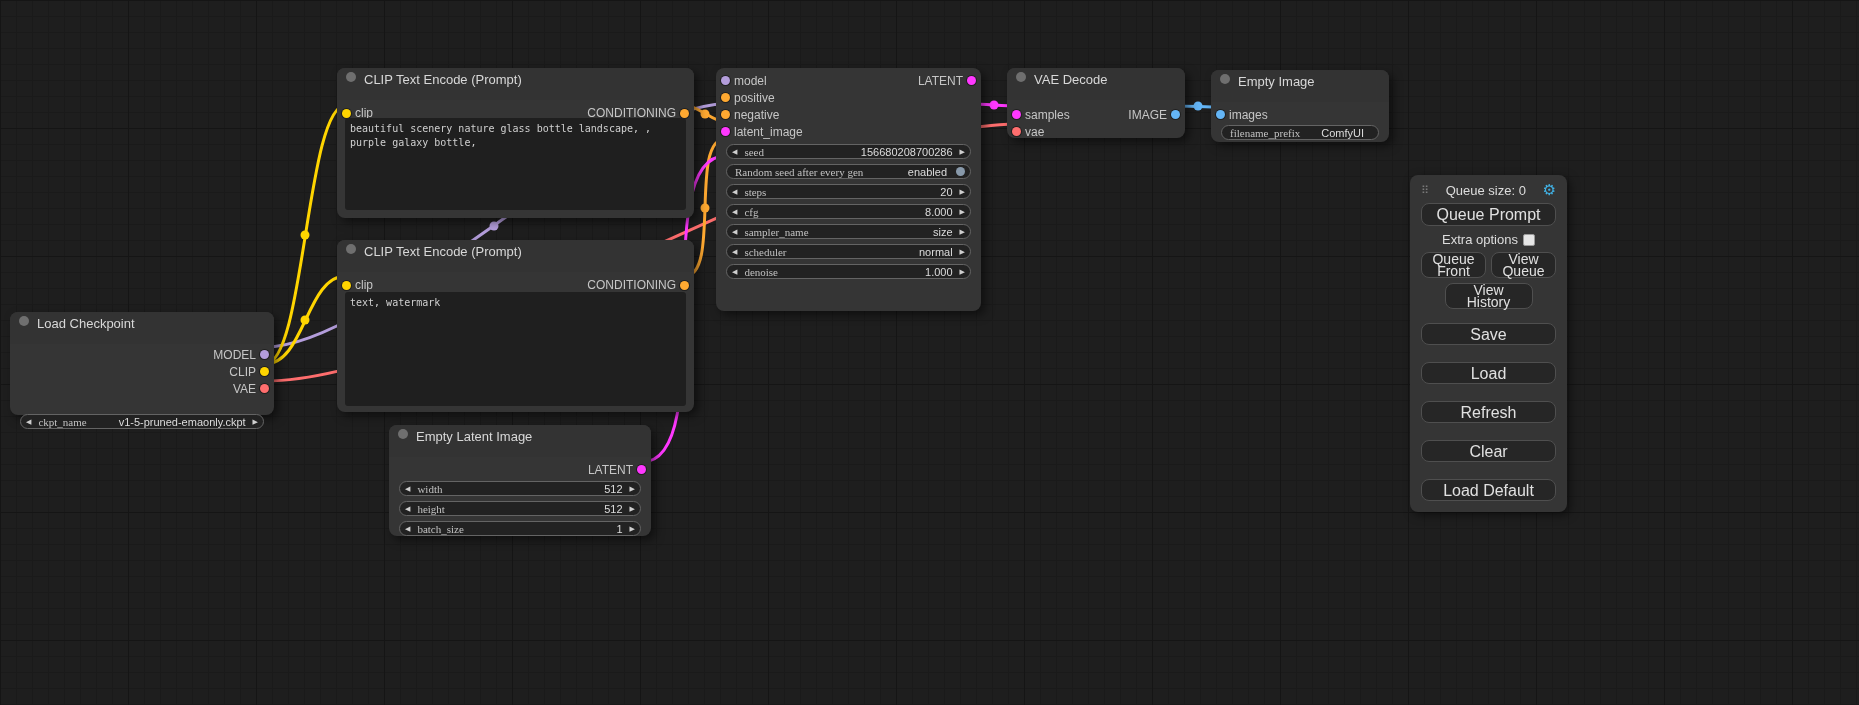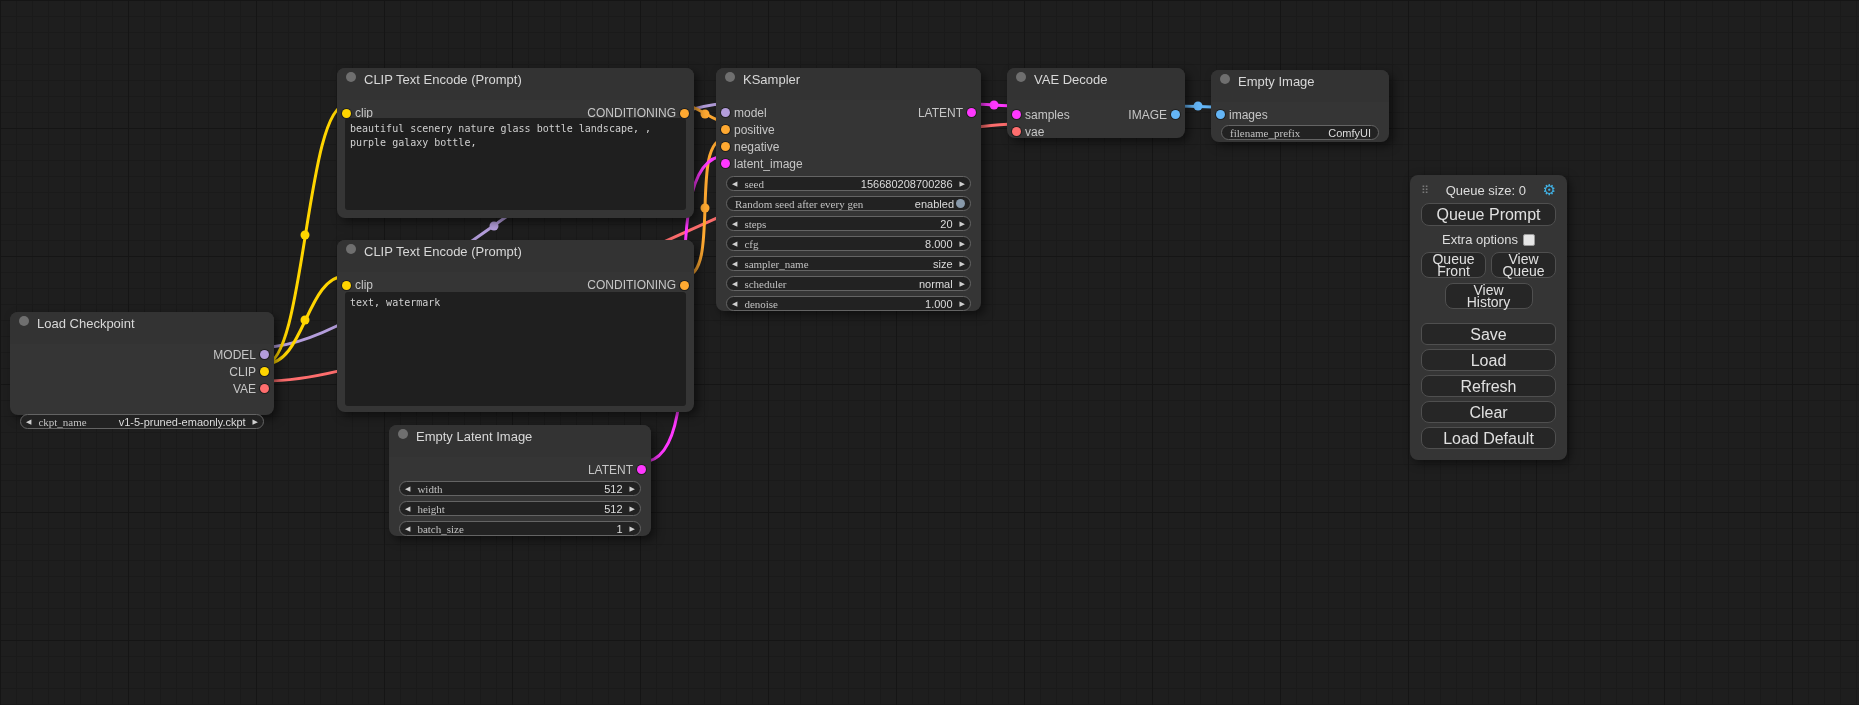--- a/index.html
+++ b/index.html
@@ -49,21 +49,21 @@
 
   .widget {
     display:flex; align-items:center; height:15px; background:#222222;
     border:1px solid #646464; border-radius:8px; margin:5px 10px 0;
     padding:0 5px; font-size:11px; color:#dcdcdc; cursor:pointer; box-sizing:border-box;
   }
   .widget .arrow { font-size:7px; color:#cfcfcf; line-height:1; }
   .widget .wlabel { margin-left:7px; color:#c2c2c2; white-space:nowrap;font-family:Liberation Serif, serif; }
   .widget .wvalue { margin-left:auto; margin-right:7px; white-space:nowrap; }
   .widget.no-arrows .wlabel { margin-left:3px; }
-  .widget.no-arrows .wvalue { margin-right:2px; }
+  .widget.no-arrows .wvalue { margin-right:9px; }
   .toggle-dot { width:9px; height:9px; border-radius:50%; background:var(--c-toggle_on); flex:none; }
 
   .prompt-text {
     position:absolute; left:8px; right:8px; background:#1f1f1f; border:0;
     border-radius:3px; color:#d0d0d0; padding:4px 5px; resize:none;
     font:10px "DejaVu Sans Mono", monospace; line-height:1.4; box-sizing:border-box;
     width:calc(100% - 16px); overflow:hidden;
   }
 
   .menu {
@@ -71,24 +71,24 @@
     background:#353535; border-radius:8px; box-shadow:3px 3px 10px rgba(0,0,0,.5);
     padding:5px 11px 11px; box-sizing:border-box;
   }
   .menu-header { display:flex; align-items:center; height:20px; margin-bottom:3px; }
   .drag-handle { color:#7a7a7a; font-size:11px; cursor:grab; }
   .queue-size { flex:1; text-align:center; font-size:13px; color:#dddddd; }
   .gear { color:var(--c-gear); font-size:15px; cursor:pointer; }
   .btn {
     display:block; width:100%; background:#262626; border:1px solid #4f4f4f;
     border-radius:8px; color:#e0e0e0; font-family:inherit; font-size:16px;
-    height:22px; line-height:19px; margin-top:4px; cursor:pointer; padding:0;
+    height:22px; line-height:19px; margin-top:17px; cursor:pointer; padding:0;
   }
   .btn.queue { margin-top:2px; height:23px; }
-  .btn.save-gap { margin-top:14px;border-radius:6px; }
+  .btn.save-gap { margin-top:14px; }
   .extra-row { display:flex; align-items:center; justify-content:center; gap:5px;
     font-size:13px; color:#dddddd; margin-top:6px; }
   .checkbox { width:10px; height:10px; background:#e6e6e6; border:1px solid #9a9a9a;
     border-radius:2px; cursor:pointer; }
   .small-row { display:flex; gap:5px; justify-content:center; margin-top:5px; }
   .btn.small { flex:1; width:auto; font-size:14px; height:26px; line-height:12px;
     border-radius:8px; margin:0; padding:0 6px; }
   .btn.small.history { flex:none; width:88px; }
 </style>
 </head>
@@ -174,24 +174,20 @@
     <div class="slot-row tall">
       <span class="lab-in">clip</span>
       <span class="lab-out">CONDITIONING</span>
       <span class="port in clip"></span>
       <span class="port out conditioning"></span>
     </div>
     <textarea class="prompt-text" style="top: 52px; height: 114px;">text, watermark</textarea>
   </div>
 
   <div class="node" style="left:716px;top:68px;width:265px;height:243px">
-    <div class="node-title">
-      <span class="title-dot"></span>
-      <span>KSampler</span>
-    </div>
     <div style="padding-top:4px">
       <div class="slot-row">
         <span class="lab-in">model</span>
         <span class="lab-out">LATENT</span>
         <span class="port in model"></span>
         <span class="port out latent"></span>
       </div>
       <div class="slot-row">
         <span class="lab-in">positive</span>
         <span class="port in conditioning"></span>

